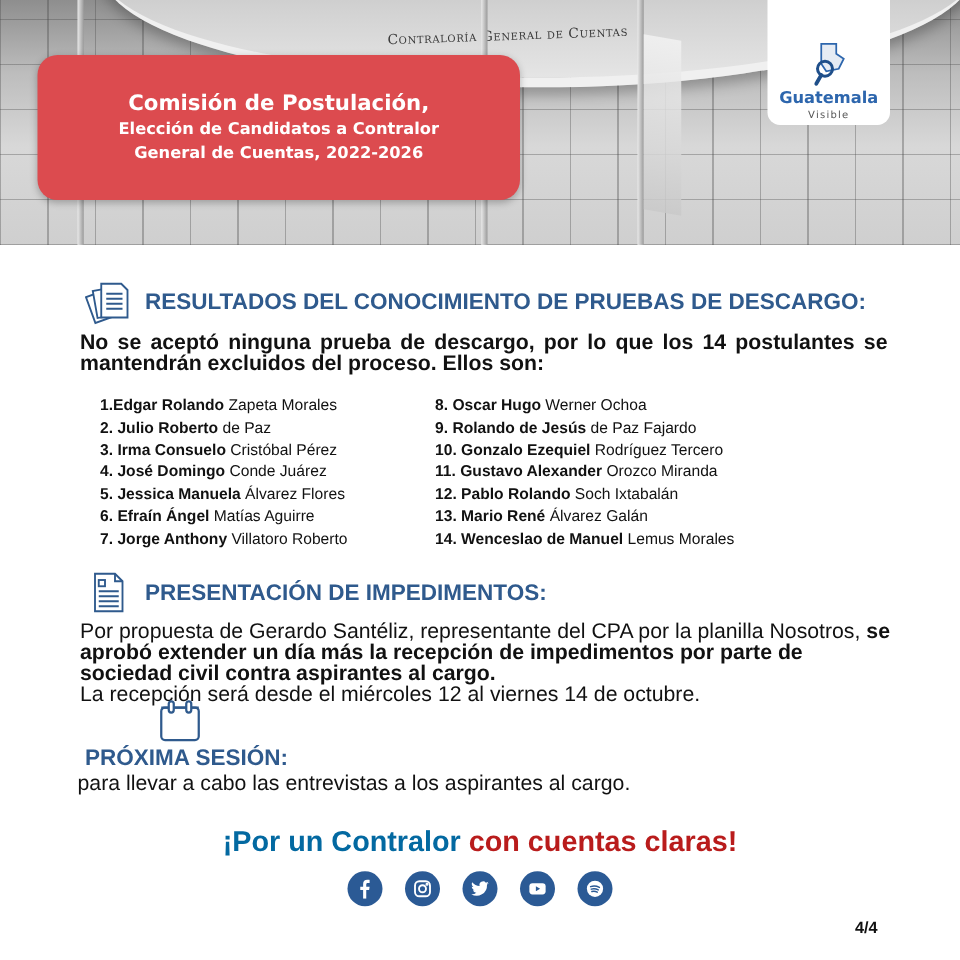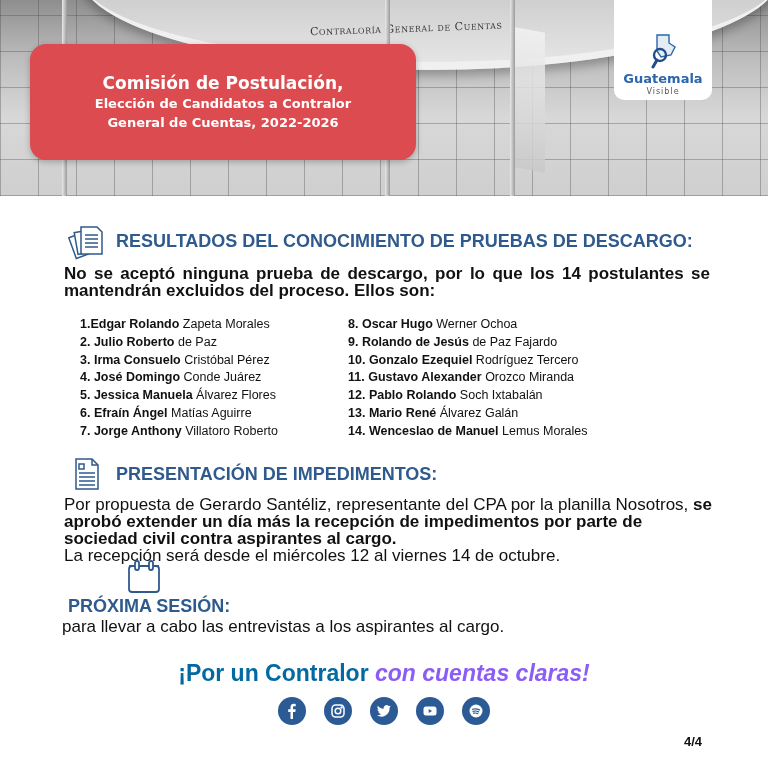--- a/index.html
+++ b/index.html
@@ -59,21 +59,21 @@
   .para { position: absolute; font-size: 17px; line-height: 17px; color: #111; font-family: "Liberation Sans", sans-serif; }
   .para b { font-weight: bold; }
   .justify { text-align: justify; }
 
   .list { position: absolute; font-family: "Liberation Sans", sans-serif; font-size: 12.5px; line-height: 17.8px; list-style: none; }
   .list li b { font-weight: bold; }
 
   .slogan { position: absolute; left: 0; width: 768px; top: 660px; text-align: center;
     font-family: "Liberation Sans", sans-serif; font-size: 23px; font-weight: bold; }
   .slogan .red { color: #0369a1; }
-  .slogan .blue { color: #8b5cf6; font-style: italic; }
+  .slogan .blue { color: #b91c1c; }
 
   .socials { position: absolute; top: 697px; left: 0; width: 768px; display: flex; justify-content: center; gap: 18px; }
   .social { width: 28px; height: 28px; border-radius: 50%; background: #2b5a95; display: flex; align-items: center; justify-content: center; }
   .social svg { width: 16px; height: 16px; }
 
   .page-num { position: absolute; left: 684px; top: 734px; font-family: "Liberation Sans", sans-serif; font-weight: bold; font-size: 13px; }
 </style>
 </head>
 <body>
 

